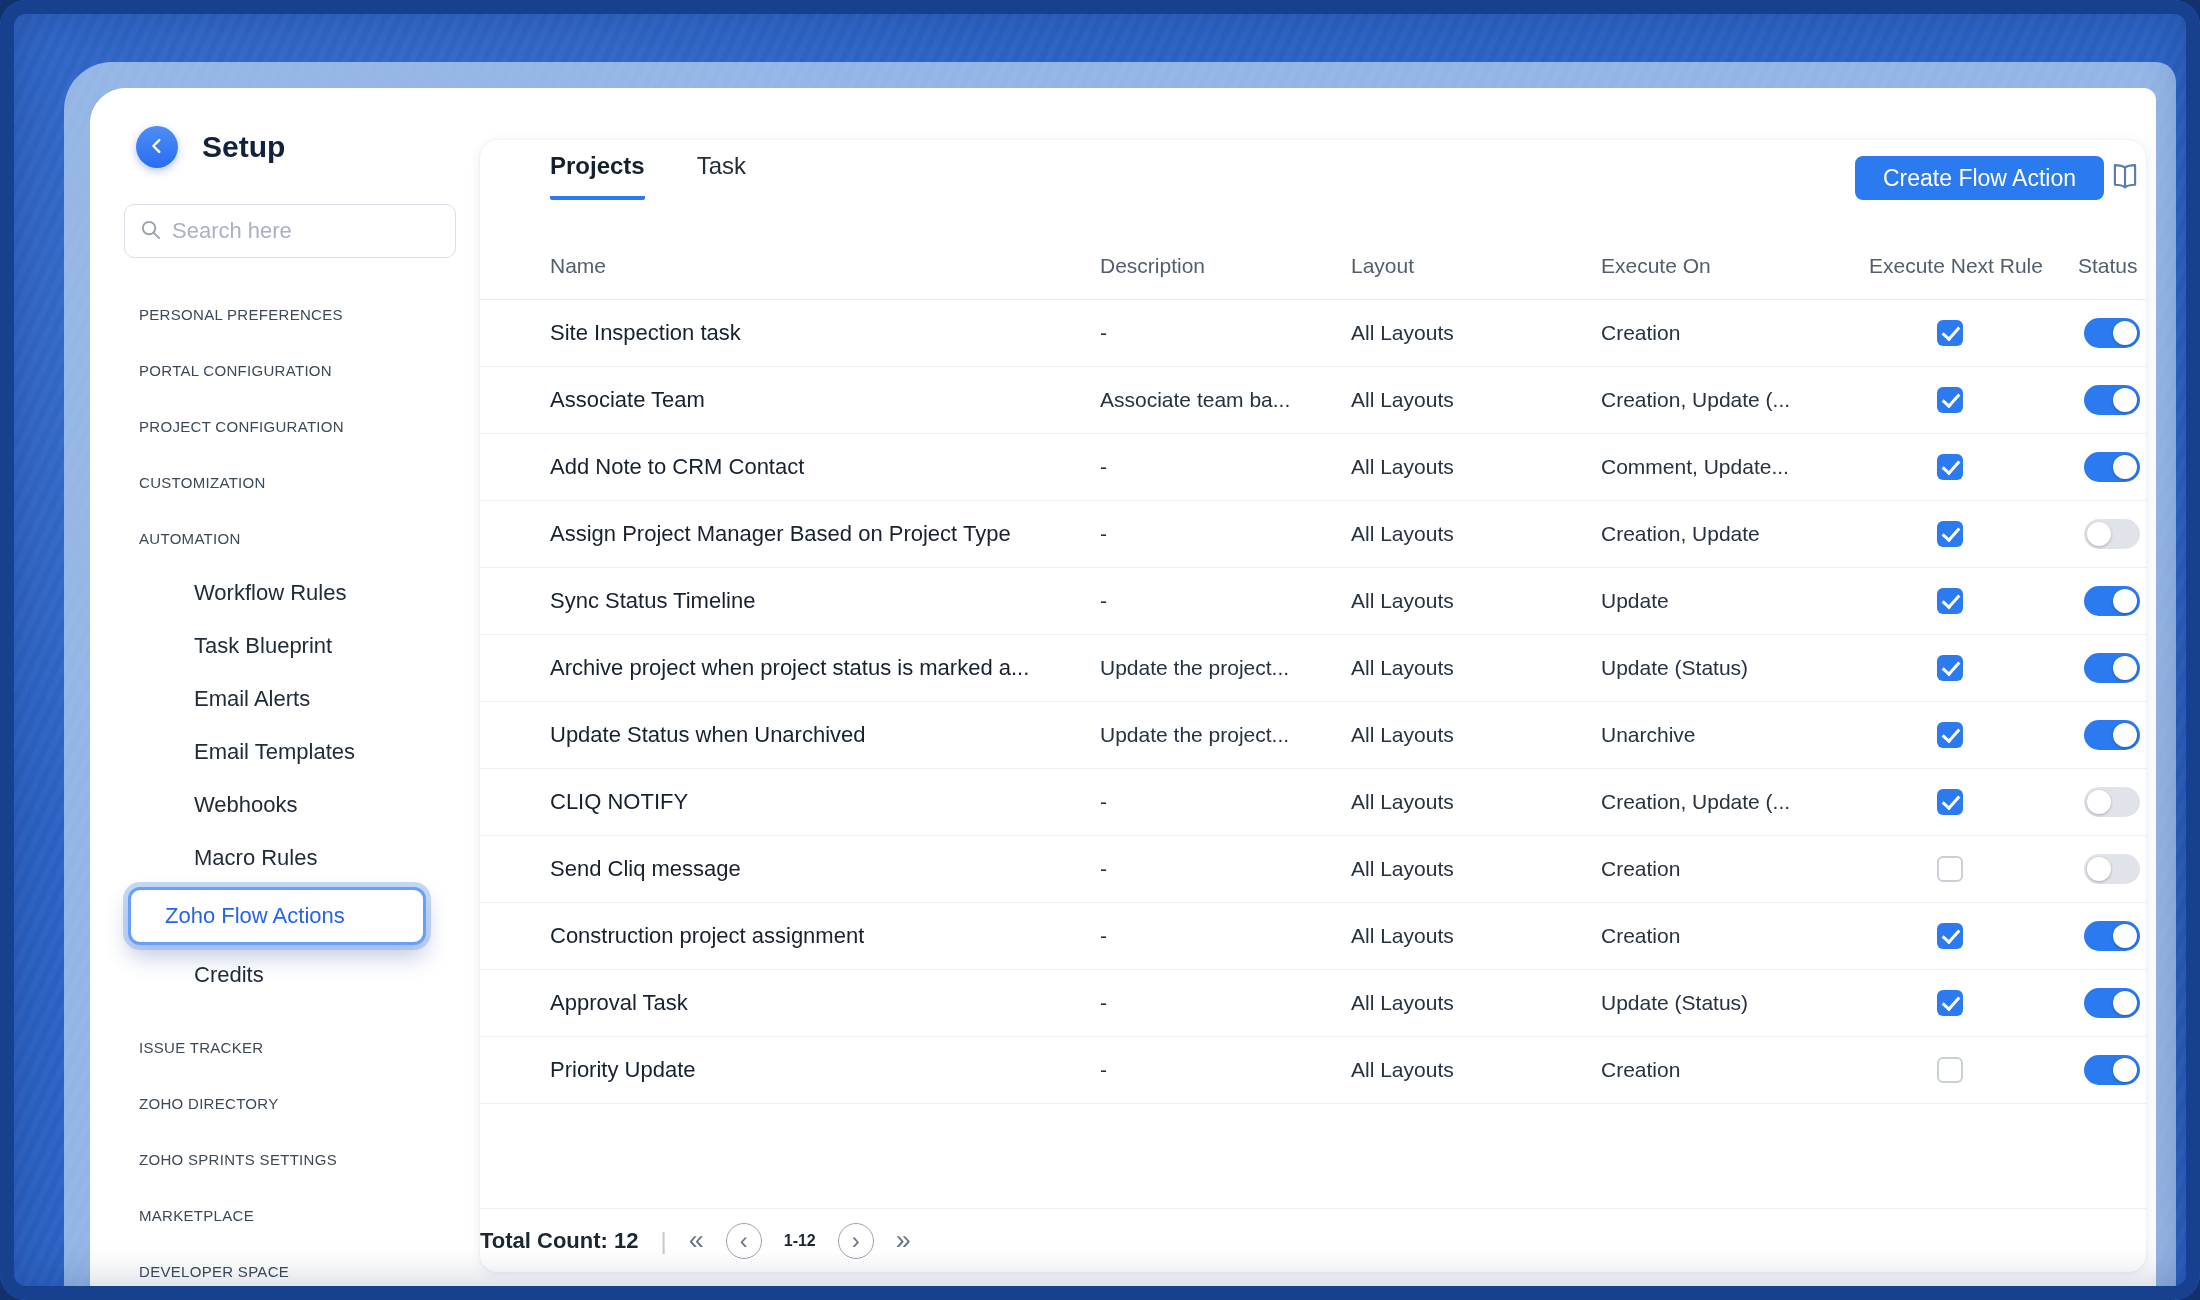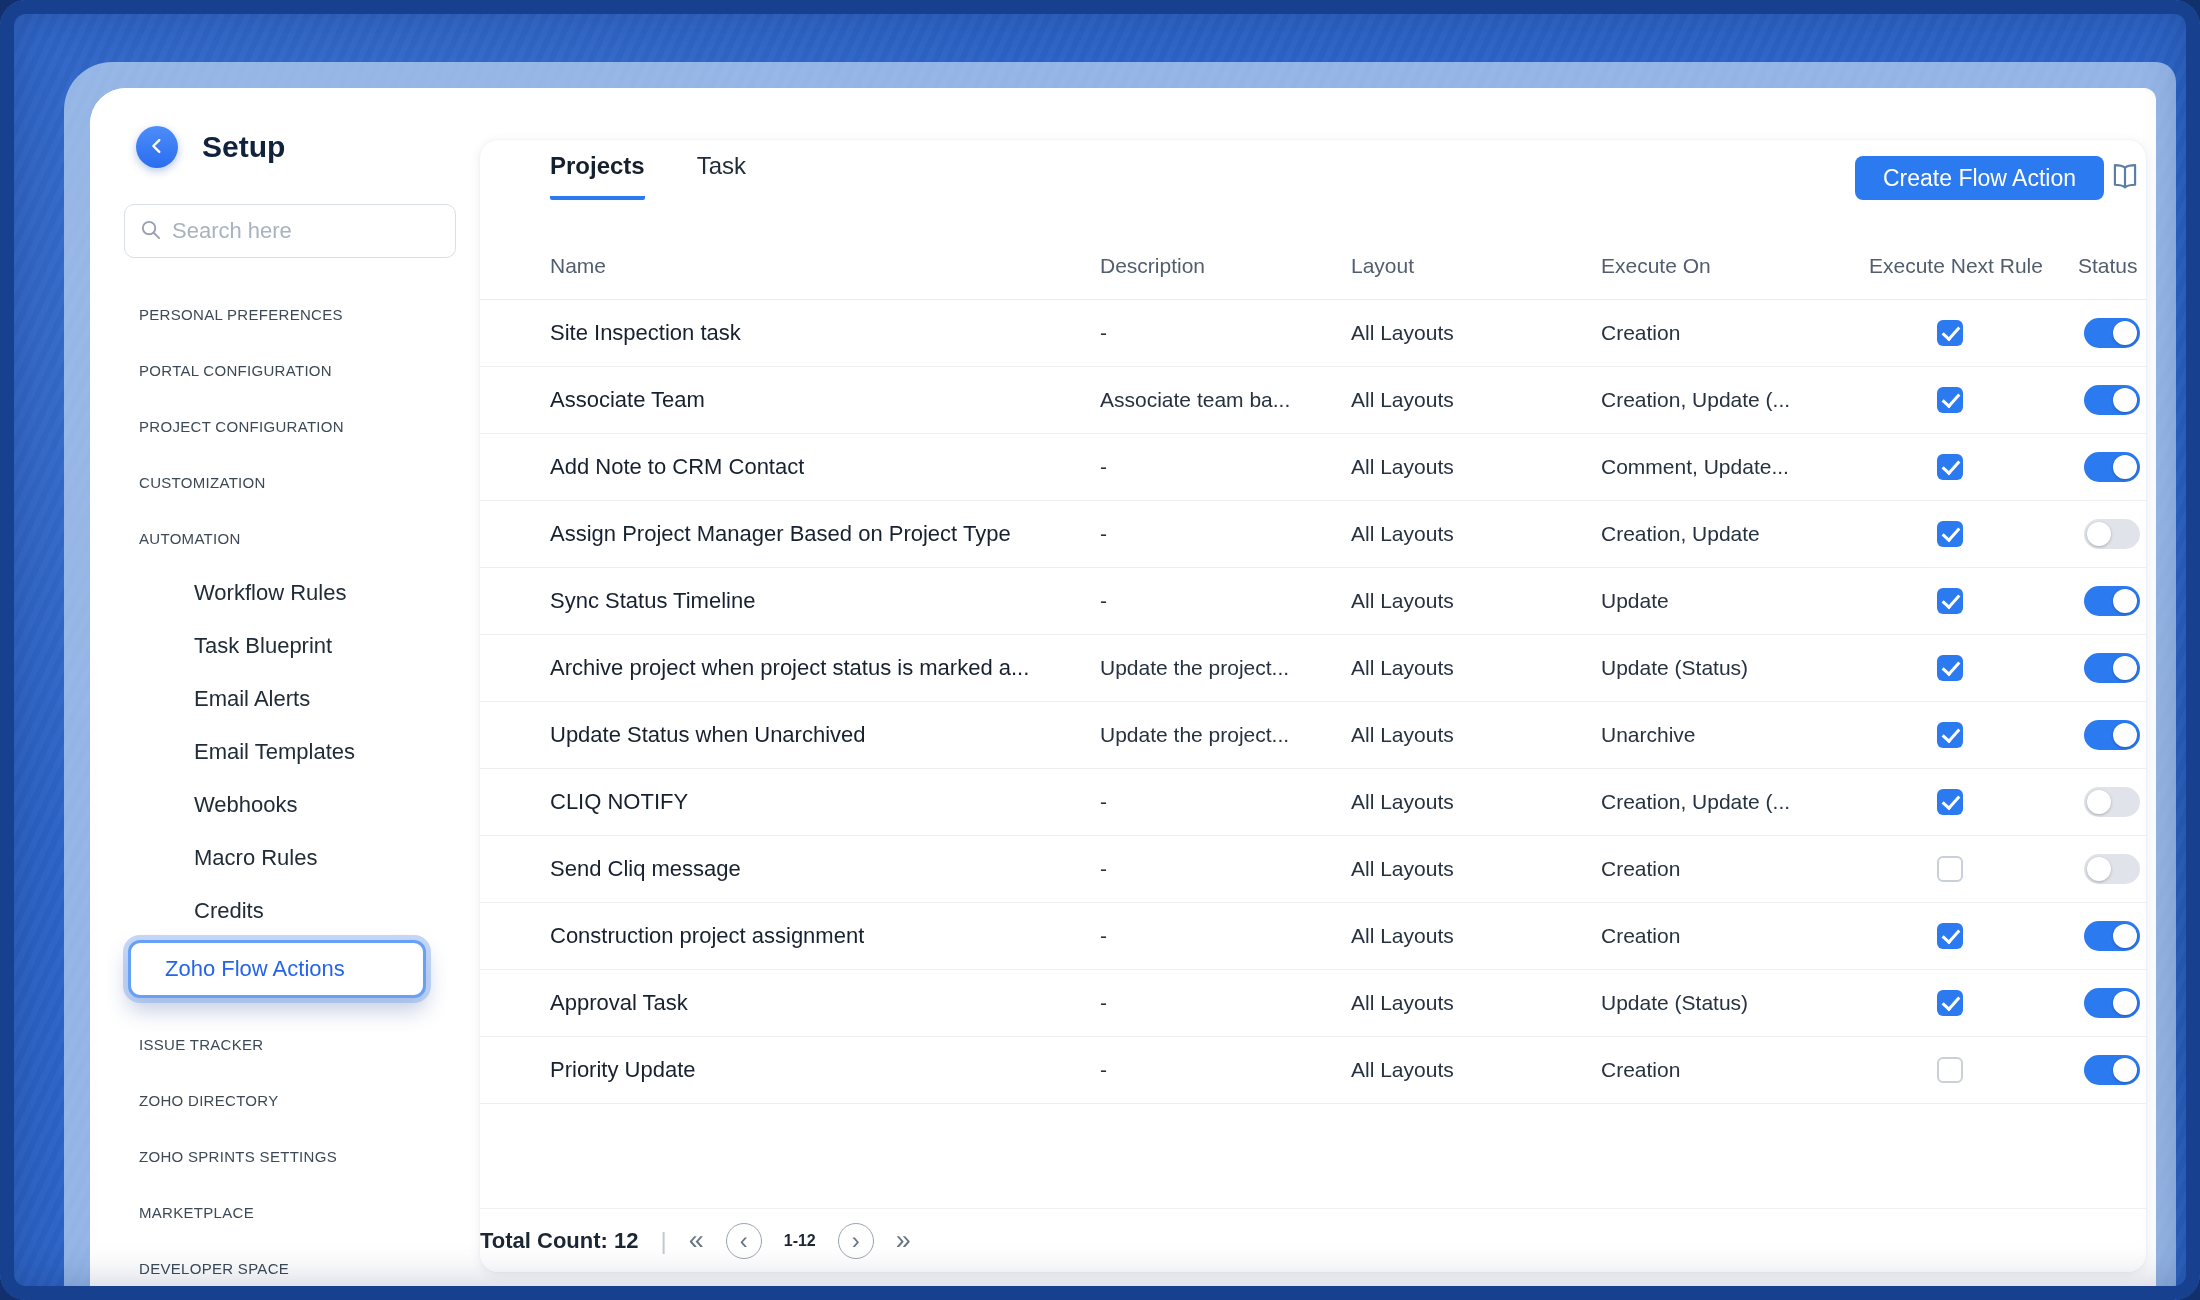--- a/index.html
+++ b/index.html
@@ -132,22 +132,22 @@
           <div class="side-section">PORTAL CONFIGURATION</div>
           <div class="side-section">PROJECT CONFIGURATION</div>
           <div class="side-section">CUSTOMIZATION</div>
           <div class="side-section">AUTOMATION</div>
           <div class="side-sub">Workflow Rules</div>
           <div class="side-sub">Task Blueprint</div>
           <div class="side-sub">Email Alerts</div>
           <div class="side-sub">Email Templates</div>
           <div class="side-sub">Webhooks</div>
           <div class="side-sub">Macro Rules</div>
+          <div class="side-sub active">Zoho Flow Actions</div>
           <div class="side-sub">Credits</div>
-          <div class="side-sub active">Zoho Flow Actions</div>
           <div class="side-section gap">ISSUE TRACKER</div>
           <div class="side-section">ZOHO DIRECTORY</div>
           <div class="side-section">ZOHO SPRINTS SETTINGS</div>
           <div class="side-section">MARKETPLACE</div>
           <div class="side-section">DEVELOPER SPACE</div>
         </div>
     </div>
 
     <div class="main-card">
 

